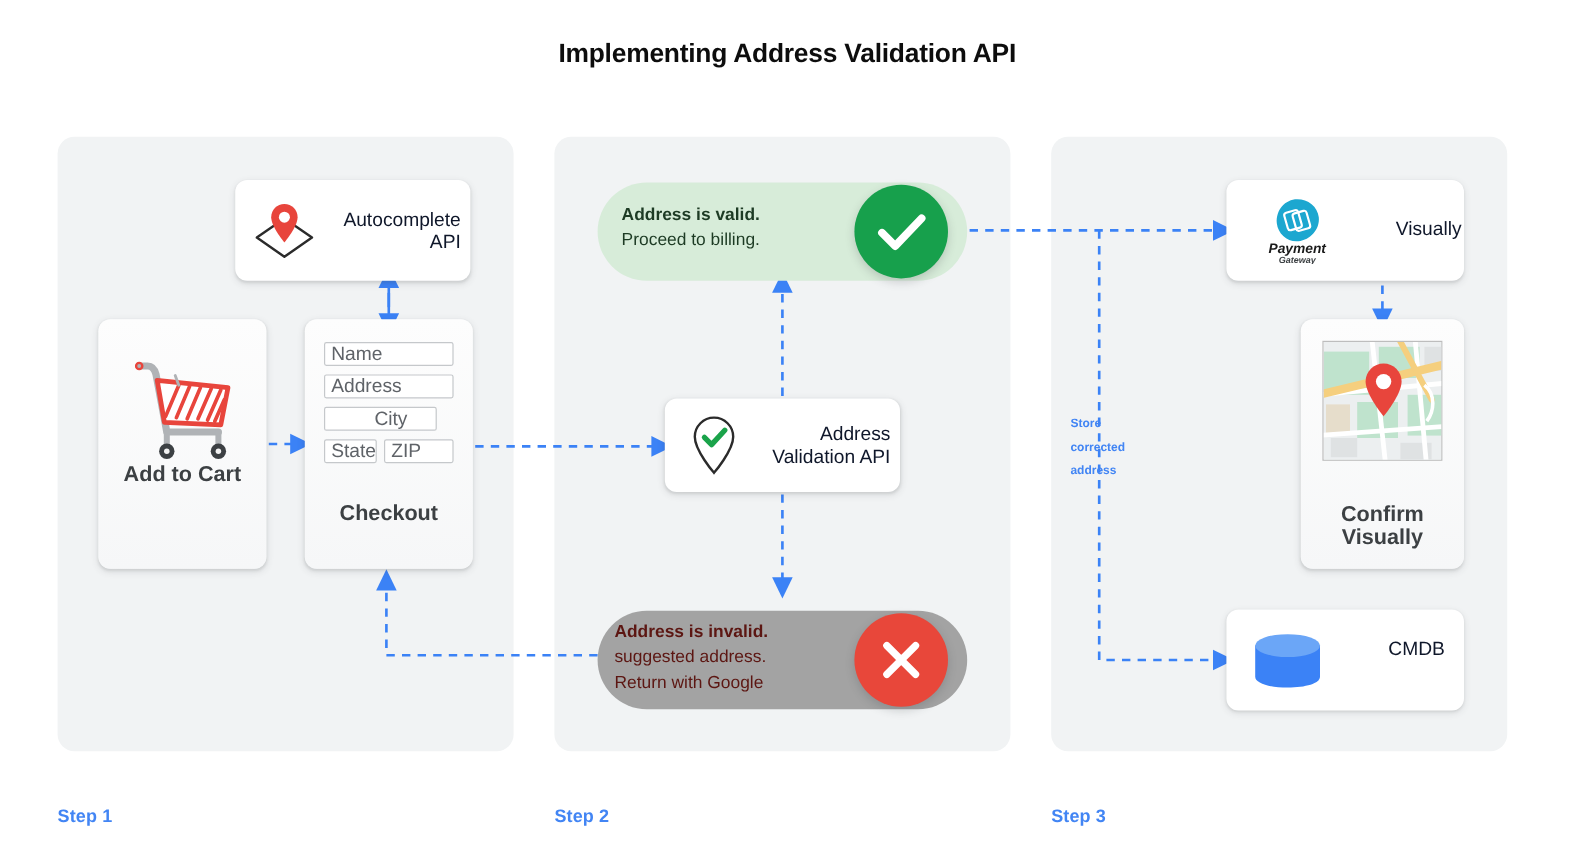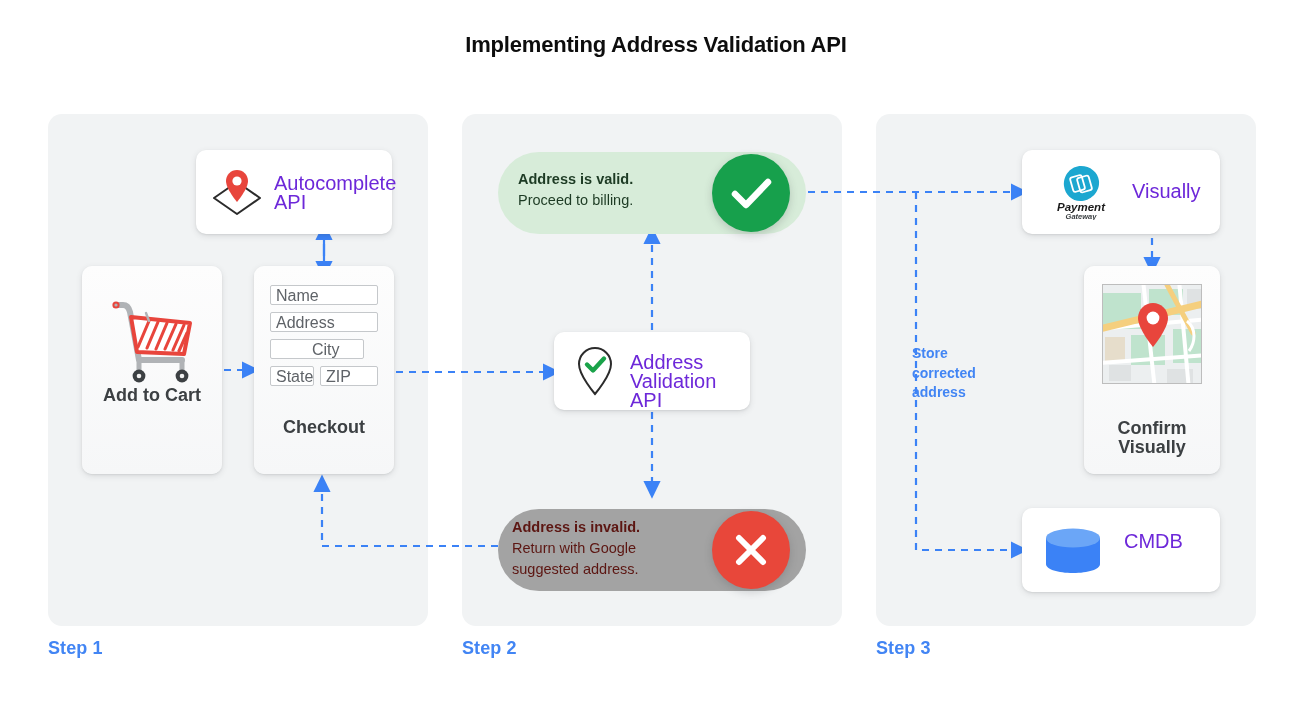--- a/index.html
+++ b/index.html
@@ -24,22 +24,22 @@
   .step-panel {
     position: absolute;
     background: #f1f3f4;
     border-radius: 14px;
   }
   #panel-1 { left: 48px;  top: 114px; width: 380px; height: 512px; }
   #panel-2 { left: 462px; top: 114px; width: 380px; height: 512px; }
   #panel-3 { left: 876px; top: 114px; width: 380px; height: 512px; }
 
   .step-label {
-    position: absolute; top: 638px;
-    font-size: 18px; font-weight: 700; color: #4285f4;
+    position: absolute; top: 672px;
+    font-size: 15px; font-weight: 700; color: #4285f4;
     letter-spacing: 0.1px;
   }
   #step-label-1 { left: 48px; }
   #step-label-2 { left: 462px; }
   #step-label-3 { left: 876px; }
 
   
   .card {
     position: absolute;
     background: #ffffff;
@@ -53,21 +53,21 @@
     box-shadow: 0 2px 6px rgba(60,64,67,.13), 0 1px 2px rgba(60,64,67,.10);
   }
   .card-caption {
     position: absolute; left: 0; width: 100%;
     text-align: center;
     font-size: 18px; font-weight: 700; color: #3c4043;
     line-height: 19px;
   }
   .card-text {
     position: absolute;
-    font-size: 20px; color: #6d28d9; line-height: 19px;
+    font-size: 16px; color: #0f172a; line-height: 19px; text-align: right;
   }
 
   
   #card-autocomplete { left: 196px; top: 150px; width: 196px; height: 84px; }
   #autocomplete-icon { position: absolute; left: 12px; top: 16px; width: 58px; height: 52px; }
   #autocomplete-label { left: 78px; top: 24px; width: 110px; }
 
   
   #card-cart { left: 82px; top: 266px; width: 140px; height: 208px; }
   #cart-icon { position: absolute; left: 26px; top: 26px; width: 88px; height: 92px; }
@@ -144,22 +144,22 @@
   #cmdb-label { left: 102px; top: 24px; width: 80px; }
 
   
   #connectors {
     position: absolute; left: 0; top: 0;
     width: 1312px; height: 704px;
     pointer-events: none;
   }
 
   #store-note {
-    position: absolute; left: 912px; top: 344px; width: 90px;
-    font-size: 14px; font-weight: 700; color: #4285f4;
+    position: absolute; left: 892px; top: 344px; width: 90px;
+    font-size: 10px; font-weight: 700; color: #4285f4;
     line-height: 19.5px;
   }
 </style>
 </head>
 <body>
 
 <div id="stage">
 
   <div id="page-title">Implementing Address Validation API</div>
 
@@ -269,22 +269,22 @@
     </svg>
     <div class="card-text" id="validation-label">
       <span>Address</span><br>
       <span>Validation API</span>
     </div>
   </div>
 
   <div class="pill" id="pill-invalid">
     <div class="pill-text" id="invalid-text">
       <div class="pill-title">Address is invalid.</div>
+      <div class="pill-sub">suggested address.</div>
       <div class="pill-sub">Return with Google</div>
-      <div class="pill-sub">suggested address.</div>
     </div>
   </div>
   <div class="pill-badge" id="badge-invalid">
     <svg viewBox="0 0 78 78" width="78" height="78">
       <path d="M27,27 L51,51 M51,27 L27,51" fill="none" stroke="#ffffff" stroke-width="6" stroke-linecap="round"></path>
     </svg>
   </div>
 
   <div class="card" id="card-billing">
     <svg id="payment-logo" viewBox="0 0 82 56">

